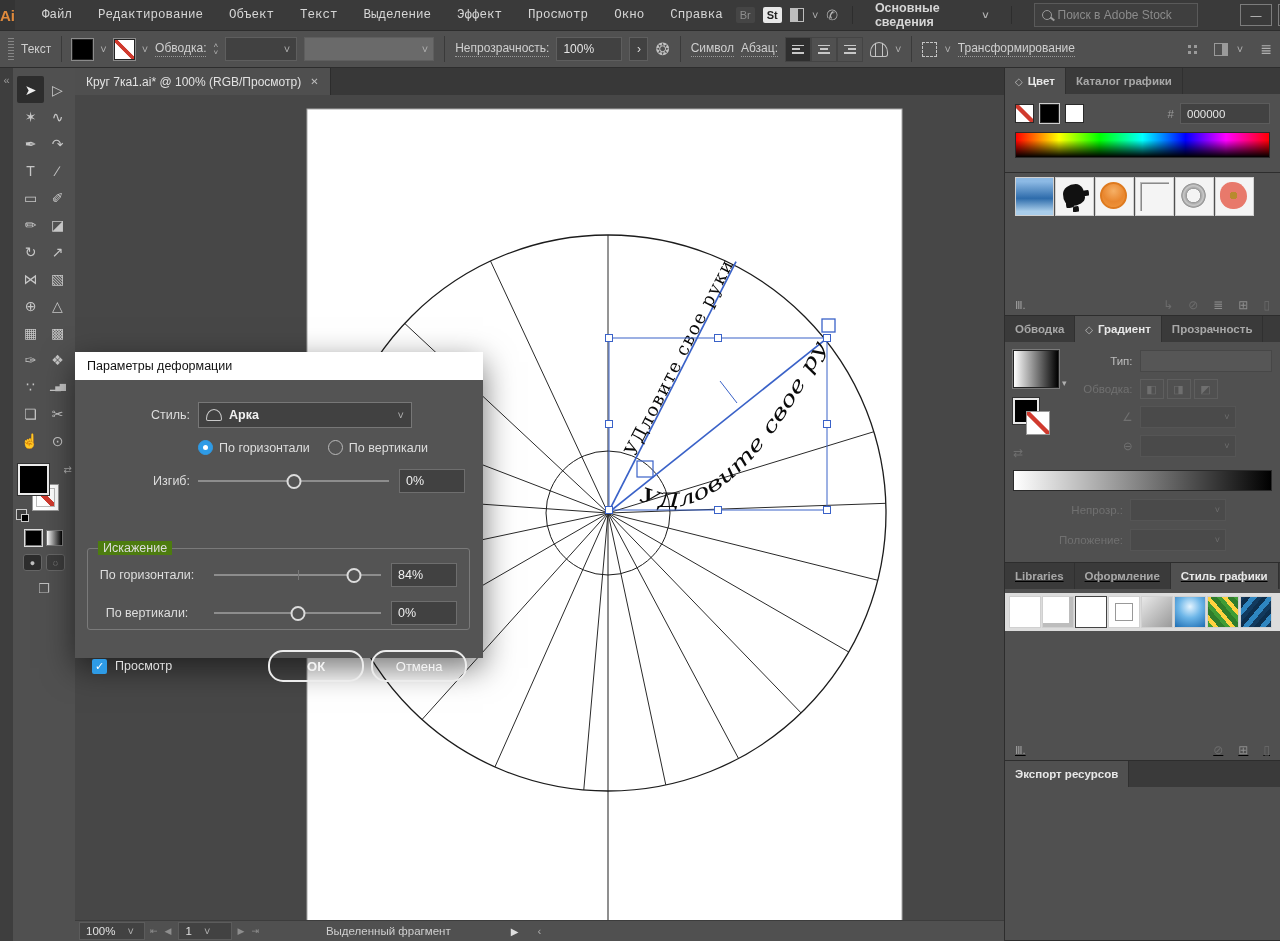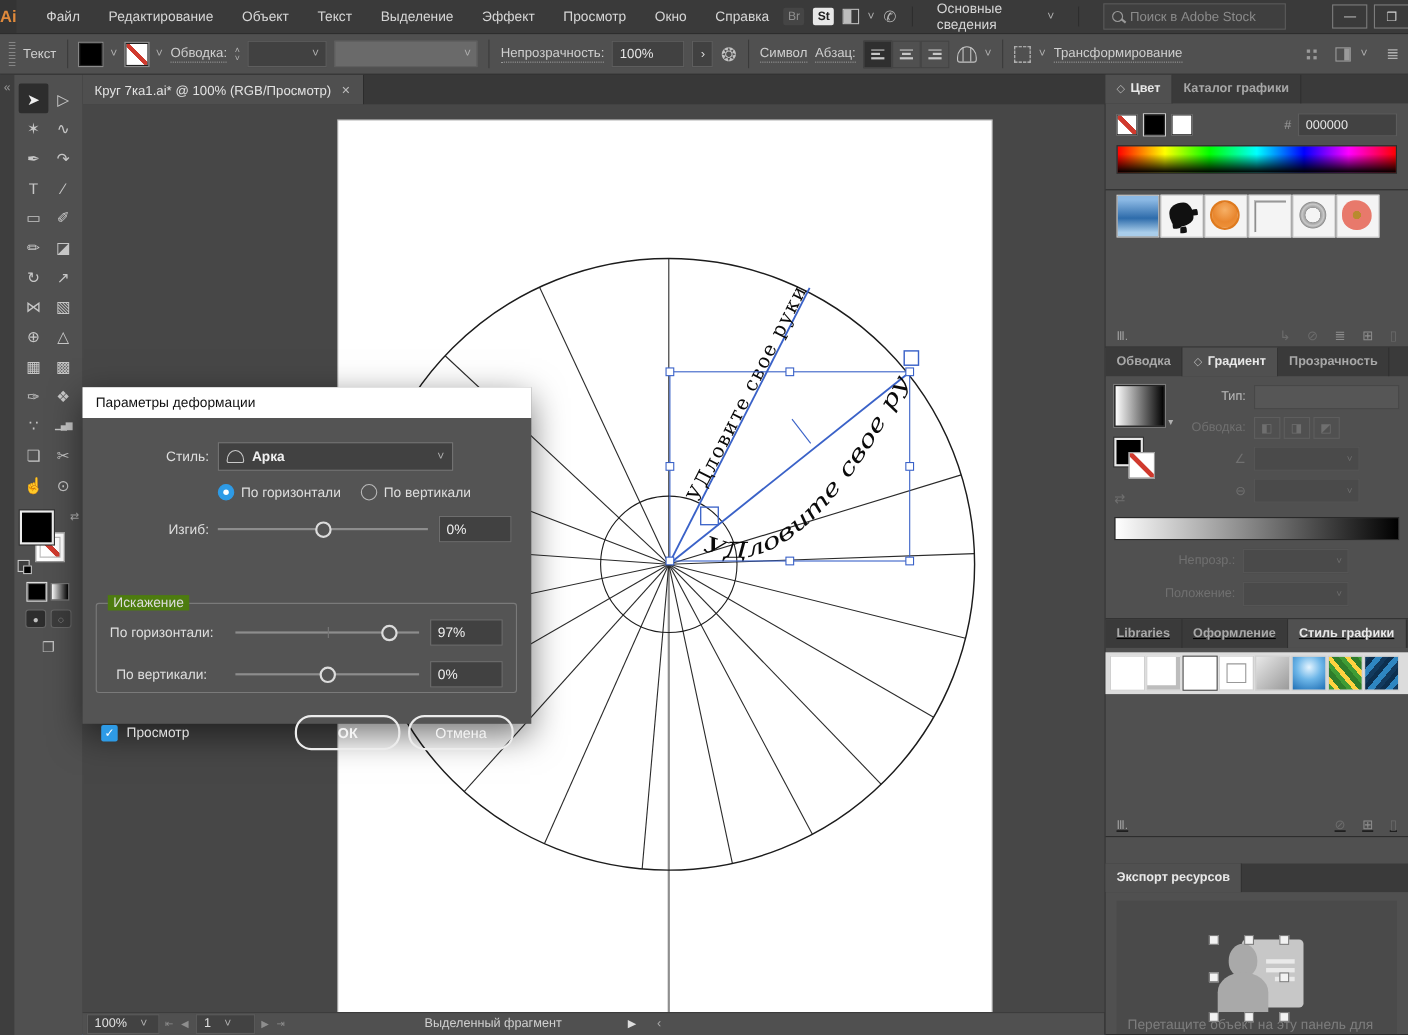--- a/index.html
+++ b/index.html
@@ -2,32 +2,32 @@
 <html><head>
 <meta charset="utf-8">
 <style>
   html,body{margin:0;padding:0;width:1280px;height:941px;overflow:hidden;
     font-family:"Liberation Sans",sans-serif;background:#474747;-webkit-font-smoothing:antialiased;}
   .window{position:relative;width:1280px;height:941px;box-shadow:inset 0 0 0 1px #3f71b5;display:flex;flex-direction:column;}
   
   .menubar{height:30px;background:#3a3a3a;display:flex;align-items:center;flex:0 0 30px;}
   .ai-logo{width:34px;height:30px;display:flex;align-items:center;justify-content:center;
     color:#e08a3c;font-weight:bold;font-size:15px;background:#343434;}
-  .menus{display:flex;gap:0;margin-left:14px;}
+  .menus{display:flex;gap:0;margin-left:14px;font-family:Liberation Mono, monospace;}
   .menu-item{color:#d6d6d6;font-size:12.5px;padding:7px 13px;cursor:default;}
   .mb-right{margin-left:auto;display:flex;align-items:center;gap:8px;padding-right:6px;}
   .badge{font-size:11px;padding:2px 4px;border-radius:2px;}
   .badge.br{color:#8f8f8f;background:#454545;}
   .badge.st{color:#222;background:#e8e8e8;font-weight:bold;}
   .arr-icon{width:15px;height:12px;border:1px solid #bdbdbd;position:relative;}
   .arr-icon::before{content:"";position:absolute;left:0;top:0;width:7px;height:12px;background:#bdbdbd;}
   .chev{color:#b0b0b0;font-size:11px;}
   .share-glyph{color:#b5b5b5;font-size:14px;}
   .vsep{width:1px;height:18px;background:#2d2d2d;margin:0 6px;}
-  .ws{display:flex;align-items:center;gap:6px;color:#d6d6d6;font-size:12.5px;padding:0 8px;}
+  .ws{display:flex;align-items:center;gap:6px;color:#d6d6d6;font-size:12.5px;padding:0 8px;font-weight:bold;}
   .search{width:182px;height:22px;background:#3f3f3f;border:1px solid #5a5a5a;display:flex;align-items:center;
     gap:6px;padding:0 7px;margin-left:8px;}
   .lens{width:8px;height:8px;border:1.5px solid #9a9a9a;border-radius:50%;position:relative;flex:0 0 8px;}
   .lens::after{content:"";position:absolute;width:5px;height:1.5px;background:#9a9a9a;transform:rotate(38deg);right:-4px;bottom:0;}
   .ph{color:#8b8b8b;font-size:12px;white-space:nowrap;}
   .winbtns{display:flex;gap:6px;margin-left:34px;}
   .wb{width:30px;height:20px;border:1px solid #7c7c7c;color:#cfcfcf;font-size:11px;display:flex;align-items:center;justify-content:center;}
   
   .controlbar{height:36px;flex:0 0 36px;background:#505050;border-top:1px solid #2d2d2d;border-bottom:1px solid #2d2d2d;
     display:flex;align-items:center;gap:7px;padding:0 8px;color:#cfcfcf;font-size:12px;}
@@ -94,31 +94,31 @@
   .tabbar{height:27px;flex:0 0 27px;background:#383838;display:flex;align-items:stretch;}
   .doctab{background:#4f4f4f;display:flex;align-items:center;gap:9px;padding:0 11px;color:#e2e2e2;font-size:12px;
     border-right:1px solid #2c2c2c;}
   .tclose{color:#bdbdbd;font-size:10px;}
   .canvas{flex:1;position:relative;background:#474747;overflow:hidden;}
   .canvas svg{position:absolute;left:0;top:0;}
   .statusbar{height:20px;flex:0 0 20px;background:#505050;border-top:1px solid #3c3c3c;display:flex;align-items:center;
     gap:5px;padding:0 4px;color:#c9c9c9;font-size:11.5px;}
   .sb-box{height:16px;background:#424242;border:1px solid #5c5c5c;display:flex;align-items:center;gap:12px;padding:0 6px;color:#e0e0e0;}
   .sb-nav{color:#8e8e8e;font-size:9px;letter-spacing:2px;}
-  .sb-label{margin-left:120px;color:#cfcfcf;}
+  .sb-label{margin-left:60px;color:#cfcfcf;}
   .sb-play{color:#dedede;font-size:10px;margin-left:55px;}
   .sb-back{color:#a8a8a8;margin-left:14px;}
   
   .rightdock{flex:0 0 275px;background:#505050;border-left:1px solid #2d2d2d;display:flex;flex-direction:column;font-size:11.5px;}
   .ptabs{height:26px;background:#3a3a3a;display:flex;align-items:stretch;flex:0 0 26px;}
   .ptab{display:flex;align-items:center;gap:5px;padding:0 10px;color:#a8a8a8;font-weight:bold;font-size:11.5px;border-right:1px solid #303030;}
   .ptab.active{background:#505050;color:#e8e8e8;}
   .ptab .dia{font-weight:normal;font-size:10px;color:#b8b8b8;}
   .sec{display:flex;flex-direction:column;border-bottom:1px solid #2d2d2d;}
-  .sec1{flex:0 0 104px;} .sec2{flex:0 0 142px;} .sec3{flex:0 0 246px;} .sec4{flex:0 0 197px;text-decoration:underline;} .sec5{flex:1;margin-top:24px;}
+  .sec1{flex:0 0 104px;} .sec2{flex:0 0 142px;} .sec3{flex:0 0 246px;} .sec4{flex:0 0 197px;text-decoration:underline;} .sec5{flex:1;}
   .colorbody{display:flex;align-items:center;padding:9px 10px 0 10px;gap:6px;}
   .csw{width:17px;height:17px;border:1px solid #2a2a2a;}
   .csw.none{background:linear-gradient(45deg,transparent 40%,#d03a2e 42% 58%,transparent 60%),#fff;}
   .csw.black{background:#000;box-shadow:0 0 0 1px #cfcfcf;}
   .csw.white{background:#fff;}
   .hexwrap{margin-left:auto;display:flex;align-items:center;gap:6px;color:#9a9a9a;}
   .hexbox{width:76px;height:19px;background:#424242;border:1px solid #5c5c5c;color:#e6e6e6;display:flex;align-items:center;padding:0 6px;}
   .spectrum{margin:8px 10px 0 10px;height:24px;border:1px solid #2a2a2a;
     background:linear-gradient(to bottom,rgba(0,0,0,0) 0%,rgba(0,0,0,0) 30%,#000 100%),
     linear-gradient(to right,#f00,#ff0 17%,#0f0 33%,#0ff 50%,#00f 67%,#f0f 83%,#f00 100%);}
@@ -626,40 +626,20 @@
           </span>
         </div>
       </div>
 
       <div class="sec sec5">
         <div class="ptabs">
             <div class="ptab active">
               <span>Экспорт ресурсов</span>
             </div>
           </div>
-        <div class="droparea">
-          <div class="illus">
-            <span class="card">
-                <i></i>
-                <i></i>
-                <i></i>
-              </span>
-            <span class="head"></span>
-            <span class="body"></span>
-            <span class="h" style="left:-2px;top:0"></span>
-              <span class="h" style="left:30px;top:0"></span>
-              <span class="h" style="left:62px;top:0"></span>
-            <span class="h" style="left:-2px;top:34px"></span>
-              <span class="h" style="left:62px;top:34px"></span>
-            <span class="h" style="left:-2px;top:70px"></span>
-              <span class="h" style="left:30px;top:70px"></span>
-              <span class="h" style="left:62px;top:70px"></span>
-          </div>
-          <div class="exhint">Перетащите объект на эту панель для</div>
-        </div>
       </div>
 
     </div>
   </div>
 
   <div class="dialog">
     <div class="dtitle">Параметры деформации</div>
     <div class="dbody">
       <div class="drow row-style">
         <span class="dlabel">Стиль:</span>
@@ -687,21 +667,21 @@
         <span class="dval">0%</span>
       </div>
       <div class="fieldset">
         <span class="legend">Искажение</span>
         <div class="frow">
           <span class="flabel">По горизонтали:</span>
           <span class="track">
               <span class="ctick"></span>
               <span class="knob" style="left: 84%;"></span>
             </span>
-          <span class="dval">97%</span>
+          <span class="dval">84%</span>
         </div>
         <div class="frow">
           <span class="flabel">По вертикали:</span>
           <span class="track">
               <span class="ctick"></span>
               <span class="knob" style="left: 50%;"></span>
             </span>
           <span class="dval">0%</span>
         </div>
       </div>

